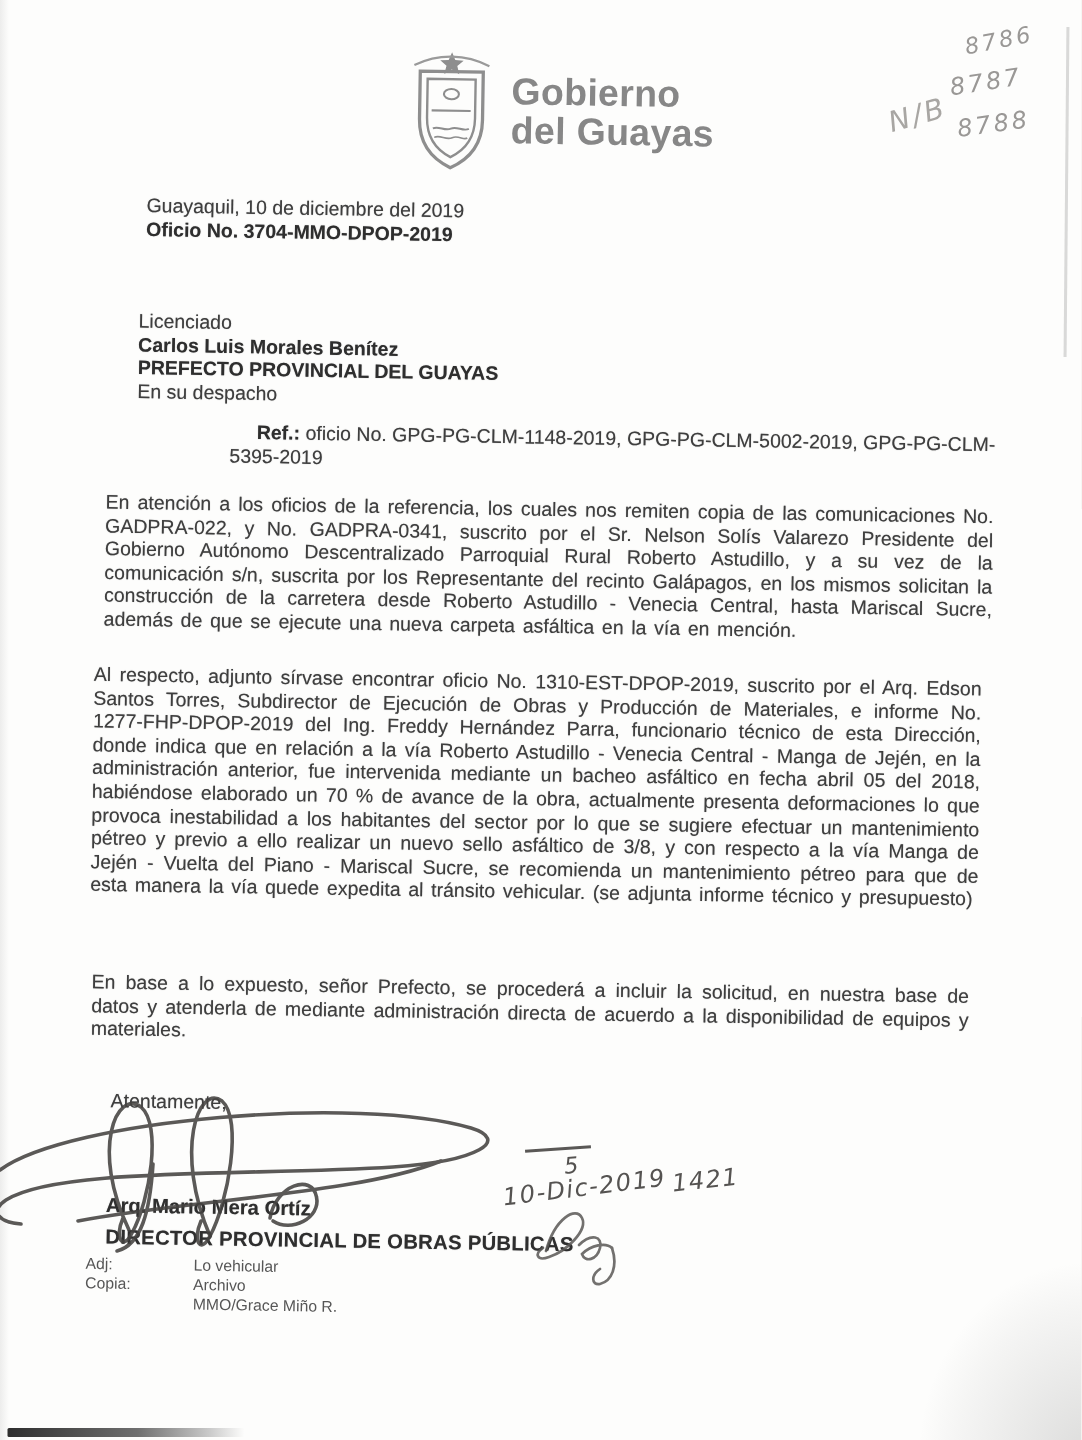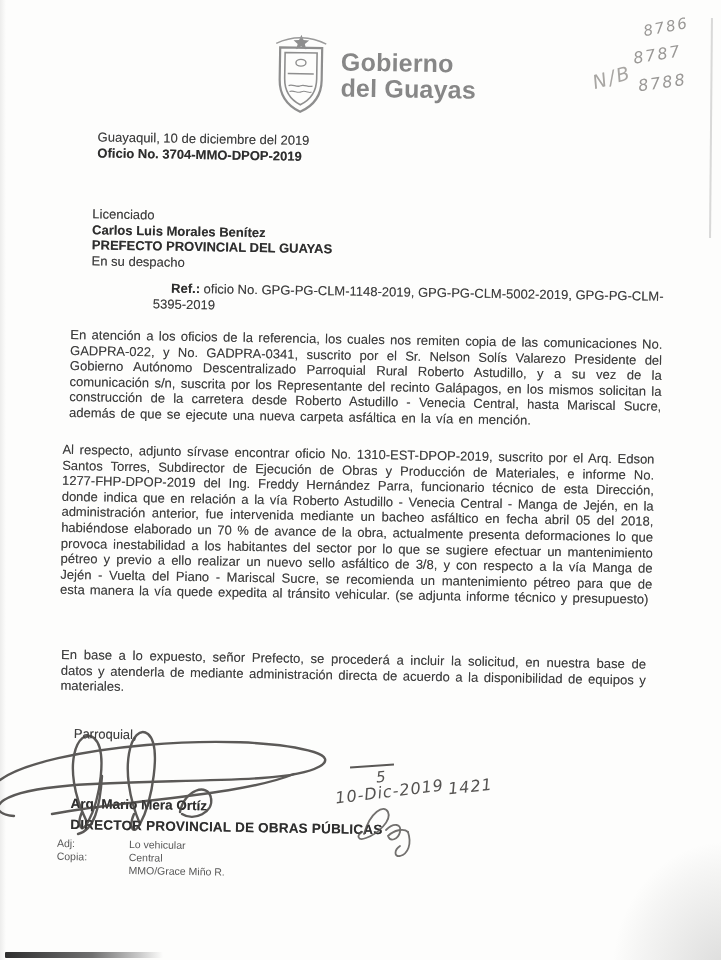--- a/index.html
+++ b/index.html
@@ -102,34 +102,34 @@
       <div class="b">PREFECTO PROVINCIAL DEL GUAYAS</div>
       <div>En su despacho</div>
     </div>
 
     <div class="t ref"><span class="b">Ref.:</span><span> oficio No. GPG-PG-CLM-1148-2019, GPG-PG-CLM-5002-2019, GPG-PG-CLM-5395-2019</span></div>
 
     <div class="t para p1">En atención a los oficios de la referencia,  los cuales nos remiten copia de las comunicaciones No. GADPRA-022, y No. GADPRA-0341, suscrito por el Sr. Nelson Solís Valarezo Presidente del Gobierno Autónomo Descentralizado Parroquial Rural Roberto Astudillo, y a su vez de la comunicación s/n, suscrita por los Representante del recinto Galápagos,  en los mismos solicitan la construcción de la carretera desde Roberto Astudillo - Venecia Central,  hasta Mariscal Sucre, además de que se ejecute una nueva carpeta asfáltica en la vía en mención.</div>
     <div class="t para p2">Al respecto, adjunto sírvase encontrar oficio No. 1310-EST-DPOP-2019, suscrito por el Arq. Edson Santos Torres, Subdirector de Ejecución de Obras y Producción de Materiales, e informe No. 1277-FHP-DPOP-2019 del Ing. Freddy Hernández Parra, funcionario técnico de esta Dirección, donde indica que en relación a la vía Roberto Astudillo - Venecia Central - Manga de Jején, en la administración anterior, fue intervenida mediante un bacheo asfáltico en fecha abril 05 del 2018, habiéndose elaborado un 70 % de avance de la obra, actualmente presenta deformaciones lo que provoca inestabilidad a los habitantes del sector por lo que se sugiere efectuar un mantenimiento pétreo y previo a ello realizar un nuevo sello asfáltico de 3/8, y con respecto a la vía Manga de Jején - Vuelta del Piano - Mariscal Sucre, se recomienda un mantenimiento pétreo para que de esta manera la vía quede expedita al tránsito vehicular. (se adjunta informe técnico y presupuesto)</div>
     <div class="t para p3">En base a lo expuesto, señor Prefecto, se procederá a incluir la solicitud,  en nuestra base de datos y atenderla de mediante administración directa de acuerdo a la disponibilidad de equipos y materiales.</div>
 
-    <div class="t salutation">Parroquial,</div>
+    <div class="t salutation">Atentamente,</div>
     <div class="t signer">
       <div class="b name">Arq. Mario Mera Ortíz</div>
       <div class="b title">DIRECTOR PROVINCIAL DE OBRAS PÚBLICAS</div>
     </div>
 
     <div class="dist">
       <div class="row">
         <span class="lbl">Adj:</span>
         <span>Lo vehicular</span>
       </div>
       <div class="row">
         <span class="lbl">Copia:</span>
-        <span>Central</span>
+        <span>Archivo</span>
       </div>
       <div class="row">
         <span class="lbl"></span>
         <span>MMO/Grace Miño R.</span>
       </div>
     </div>
   </div>
 
   <div class="hw hw-num1">8786</div>
   <div class="hw hw-num2">8787</div>

